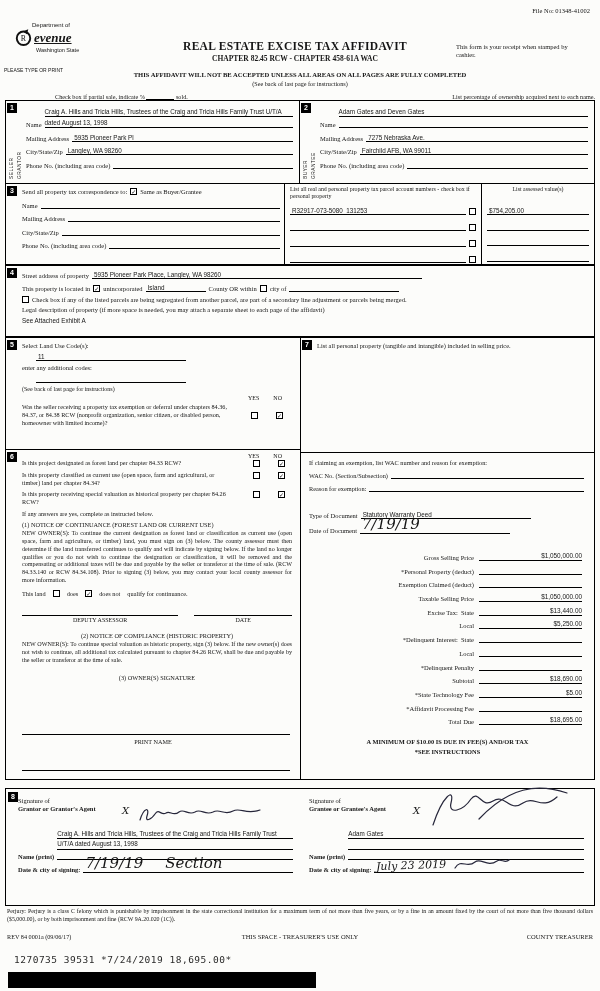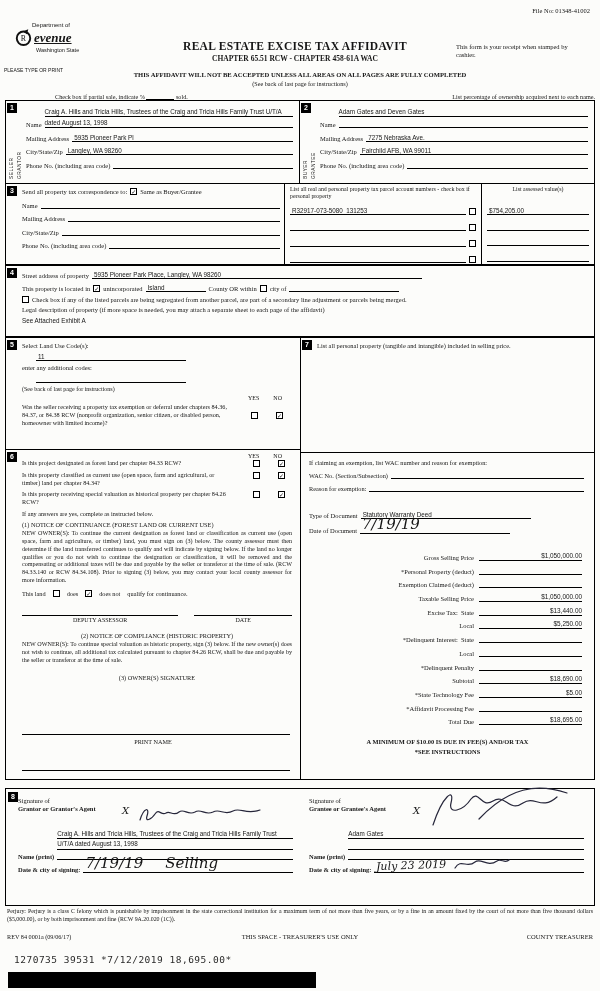--- a/index.html
+++ b/index.html
@@ -127,21 +127,21 @@
         <text x="12" y="17" font-size="10" text-anchor="middle" font-family="serif" fill="#111">R</text>
       </svg>
       <span class="logo-name">evenue</span>
     </div>
     <div class="logo-state">Washington State</div>
   </div>
   <div class="type-print">PLEASE TYPE OR PRINT</div>
 
   <div class="title-block">
     <div class="title">REAL ESTATE EXCISE TAX AFFIDAVIT</div>
-    <div class="subtitle">CHAPTER 65.51 RCW - CHAPTER 458-61A WAC</div>
+    <div class="subtitle">CHAPTER 82.45 RCW - CHAPTER 458-61A WAC</div>
   </div>
   <div class="receipt-note">This form is your receipt when stamped by cashier.</div>
   <div class="warning">THIS AFFIDAVIT WILL NOT BE ACCEPTED UNLESS ALL AREAS ON ALL PAGES ARE FULLY COMPLETED</div>
   <div class="seeback">(See back of last page for instructions)</div>
 
   <div class="partial-row">
     <span>
       <span>Check box if partial sale, indicate %</span>
       <span class="fill w28"></span>
       <span>sold.</span>
@@ -481,21 +481,21 @@
           </svg>
         </div>
         <div class="frow">
           <span class="lbl b">Name (print)</span>
           <span class="ruled3"><span class="val">Craig A. Hills and Tricia Hills, Trustees of the Craig and Tricia Hills Family Trust U/T/A dated August 13, 1998</span></span>
         </div>
         <div class="frow" style="margin-top:4px;">
           <span class="lbl b">Date &amp; city of signing:</span>
           <span class="fill grow">
             <span class="hand handbig">7/19/19</span>
-            <span class="hand handbig" style="margin-left:22px;">Selling</span>
+            <span class="hand handbig" style="margin-left:22px;">Section</span>
           </span>
         </div>
       </div>
       <div class="sigcol">
         <div class="sigrow">
           <span class="siglbl">Signature of</span>
           <span class="siglbl b">Grantee or Grantee's Agent</span>
           <span class="xmark hand">X</span>
           <svg class="sigsvg2" width="150" height="50" viewBox="0 0 150 50">
             <path class="sig-stroke" d="M8 44 C18 14 30 6 26 22 C23 34 38 30 46 18 C54 8 56 28 68 20 C80 12 84 32 98 22 C110 14 116 30 132 16"></path>
@@ -520,16 +520,16 @@
   </div>
 
   <div class="perjury">Perjury: Perjury is a class C felony which is punishable by imprisonment in the state correctional institution for a maximum term of not more than five years, or by a fine in an amount fixed by the court of not more than five thousand dollars ($5,000.00), or by both imprisonment and fine (RCW 9A.20.020 (1C)).</div>
 
   <div class="revrow">
     <span class="rev">REV 84 0001a (09/06/17)</span>
     <span class="tspace">THIS SPACE - TREASURER'S USE ONLY</span>
     <span class="ctreas">COUNTY TREASURER</span>
   </div>
 
-  <div class="stamp">1270735 39531 *7/12/2019 18,695.00*</div>
+  <div class="stamp">1270735 39531 *7/24/2019 18,695.00*</div>
   <div class="blackbar"></div>
 
 </div>
 
 </body></html>

